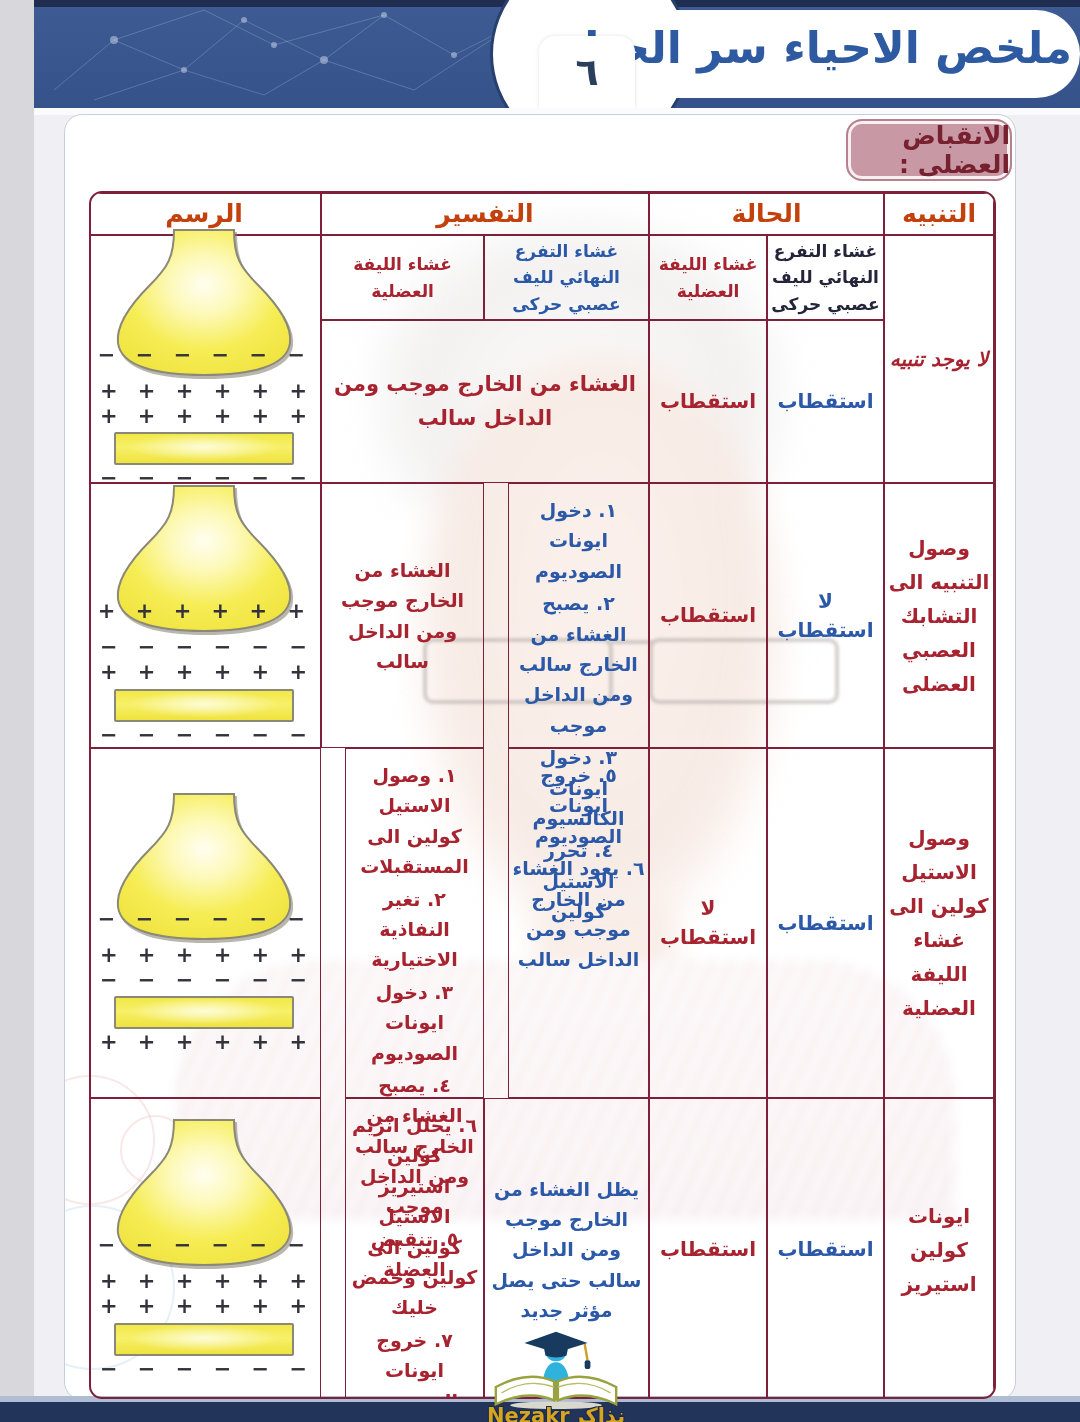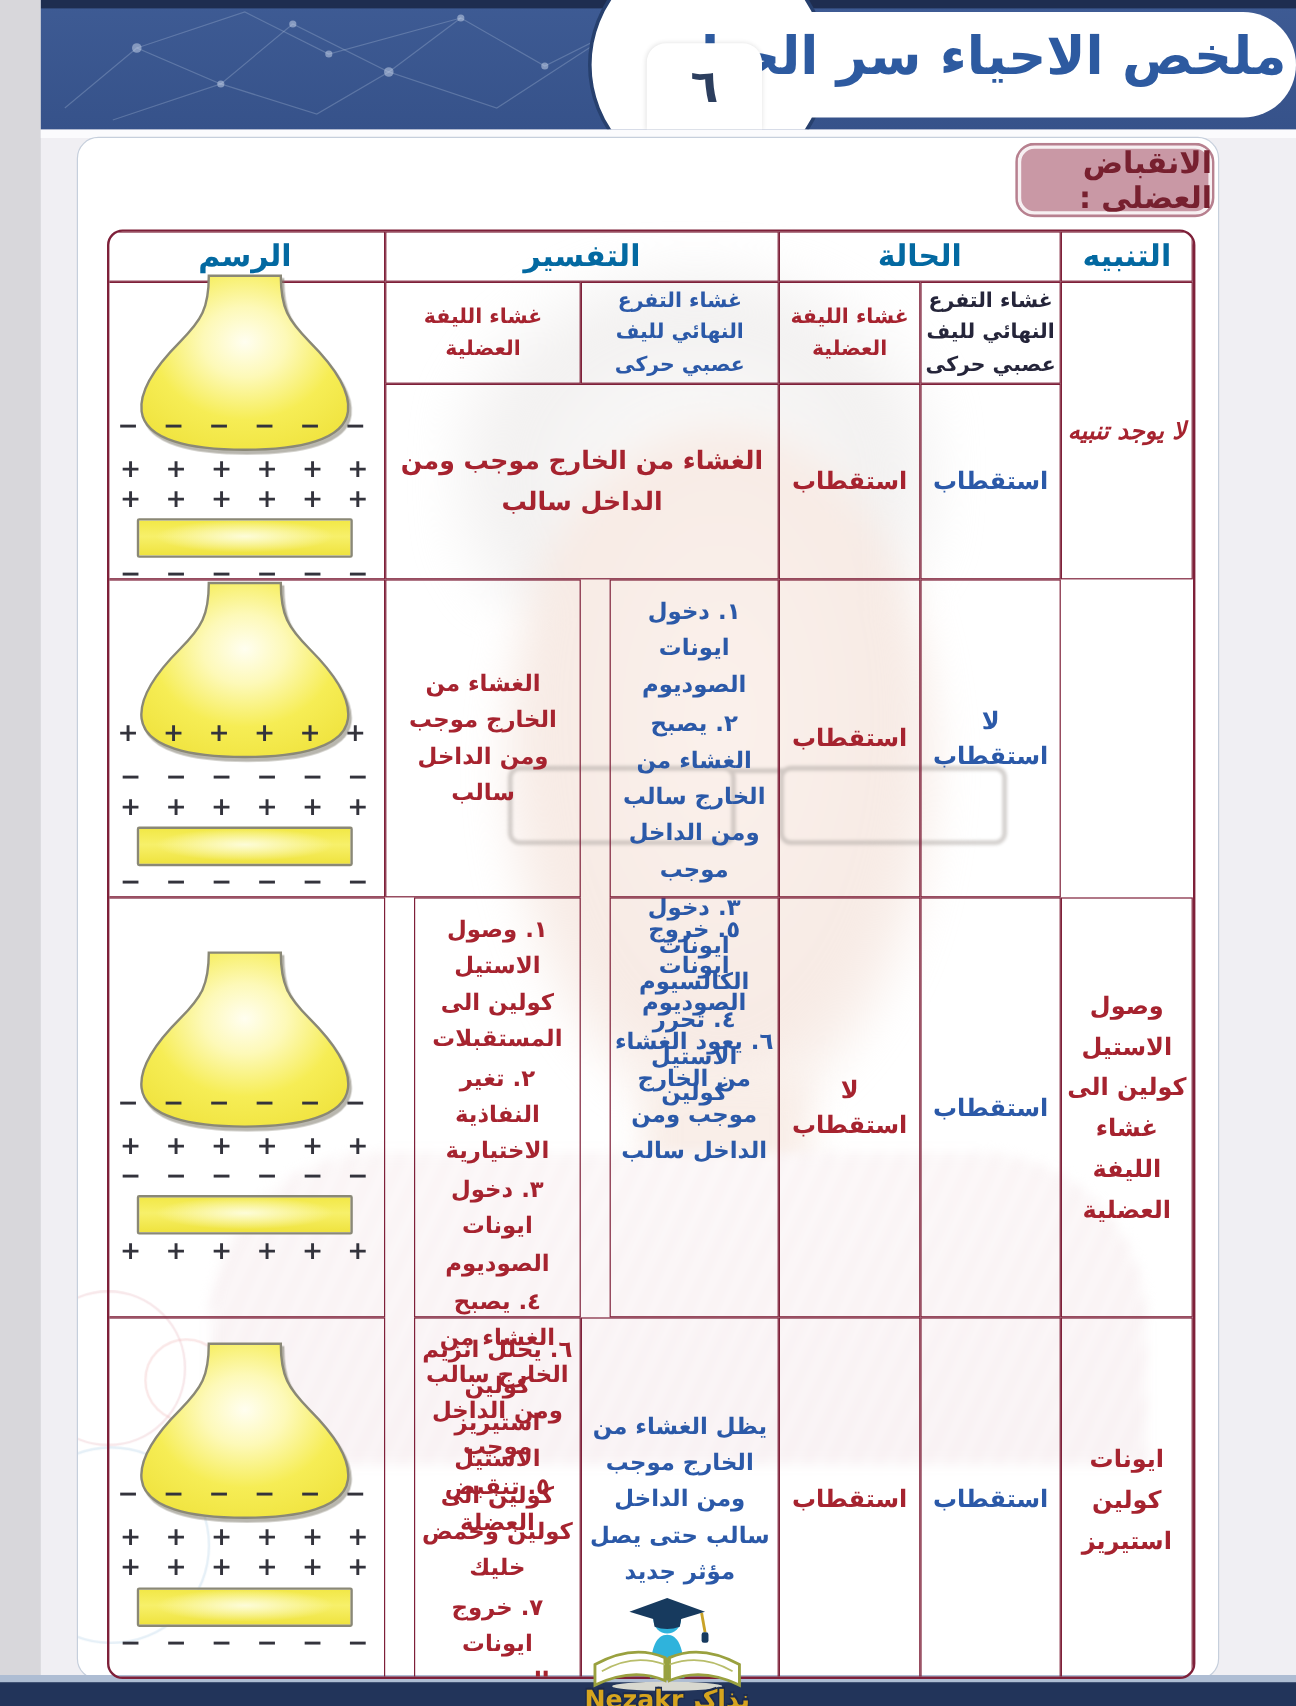--- a/index.html
+++ b/index.html
@@ -86,21 +86,21 @@
     grid-template-rows:42px 85px 163px 265px 350px 303px;
     border:2px solid var(--maroon);border-radius:13px;overflow:hidden;
     background:transparent;
   }
   .cell{
     border:1px solid var(--maroon);
     display:flex;flex-direction:column;align-items:center;justify-content:center;
     text-align:center;padding:4px 3px;line-height:1.45;background:transparent;
   }
   .cell.top{justify-content:flex-start;padding-top:10px;margin-left:24px;}
-  .hdr{font-size:25px;color:#0369a1;}
+  .hdr{font-size:25px;color:#c2410c;}
   .t-red{color:var(--red);}
   .t-blue{color:var(--blue);}
   .t-dark{color:var(--dark);}
   .sub{font-size:17px;line-height:1.55;}
   .val{font-size:20px;}
   .stim{font-size:20px;line-height:1.7;color:var(--red);}
   .expl{font-size:19px;line-height:1.6;}
   .expl .li{margin:1px 0;}
 
   
@@ -208,20 +208,21 @@
           </svg>
           <div class="charges bell-charges">− − − − − −</div>
         </div>
         <div class="charges gapline">+ + + + + +</div>
         <div class="charges gapline">+ + + + + +</div>
         <div class="membrane-rect"></div>
         <div class="charges gapline">− − − − − −</div>
       </div>
     </div>
 
+    <div class="cell stim" style="grid-column:1;grid-row:4;">وصول التنبيه الى التشابك العصبي العضلى</div>
     <div class="cell val t-blue" style="grid-column:2;grid-row:4;">لا استقطاب</div>
     <div class="cell val t-red" style="grid-column:3;grid-row:4;">استقطاب</div>
     <div class="cell expl t-blue top" style="grid-column:4;grid-row:4;">
         <div class="li">١. دخول ايونات الصوديوم</div>
         <div class="li">٢. يصبح الغشاء من الخارج سالب ومن الداخل موجب</div>
         <div class="li">٣. دخول ايونات الكالسيوم</div>
         <div class="li">٤. تحرر الاستيل كولين</div>
       </div>
     <div class="cell expl t-red" style="grid-column:5;grid-row:4;">الغشاء من الخارج موجب ومن الداخل سالب</div>
 

